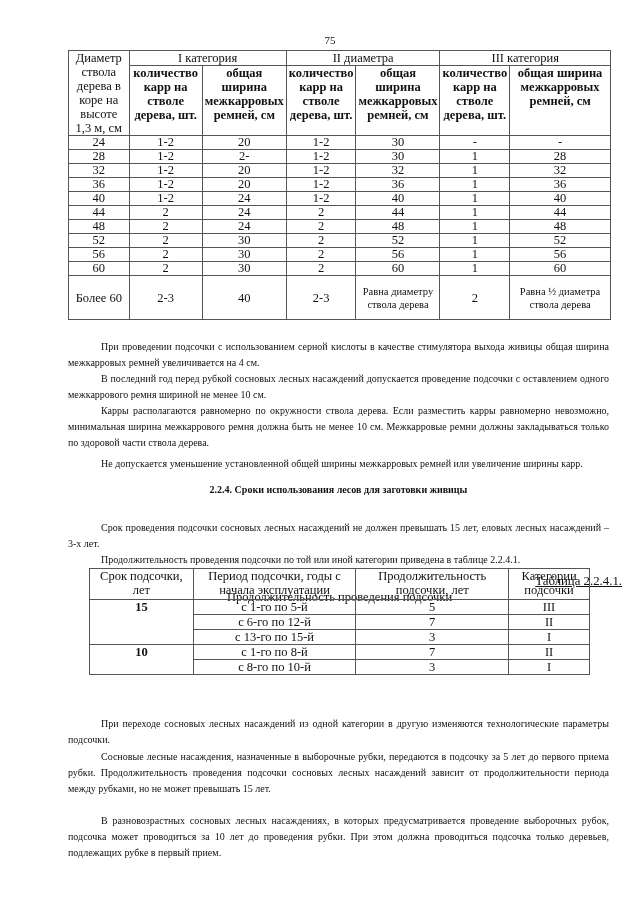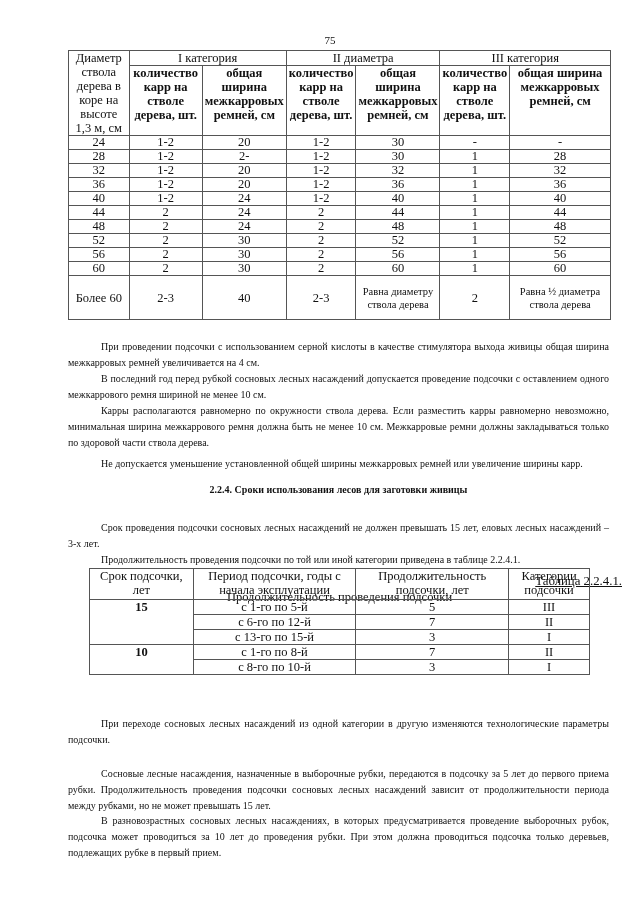--- a/index.html
+++ b/index.html
@@ -231,14 +231,14 @@
       </tr>
       <tr class="row">
         <td>с 8-го по 10-й</td>
         <td>3</td>
         <td>I</td>
       </tr>
     </tbody>
 </table>
 
 <p class="para" style="top:716px">При переходе сосновых лесных насаждений из одной категории в другую изменяются технологические параметры подсочки.</p>
-<p class="para" style="top:766px">Сосновые лесные насаждения, назначенные в выборочные рубки, передаются в подсочку за 5 лет до первого приема рубки. Продолжительность проведения подсочки сосновых лесных насаждений зависит от продолжительности периода между рубками, но не может превышать 15 лет.</p>
+<p class="para" style="top:749px">Сосновые лесные насаждения, назначенные в выборочные рубки, передаются в подсочку за 5 лет до первого приема рубки. Продолжительность проведения подсочки сосновых лесных насаждений зависит от продолжительности периода между рубками, но не может превышать 15 лет.</p>
 <p class="para" style="top:813px">В разновозрастных сосновых лесных насаждениях, в которых предусматривается проведение выборочных рубок, подсочка может проводиться за 10 лет до проведения рубки. При этом должна проводиться подсочка только деревьев, подлежащих рубке в первый прием.</p>
 
 </body></html>

